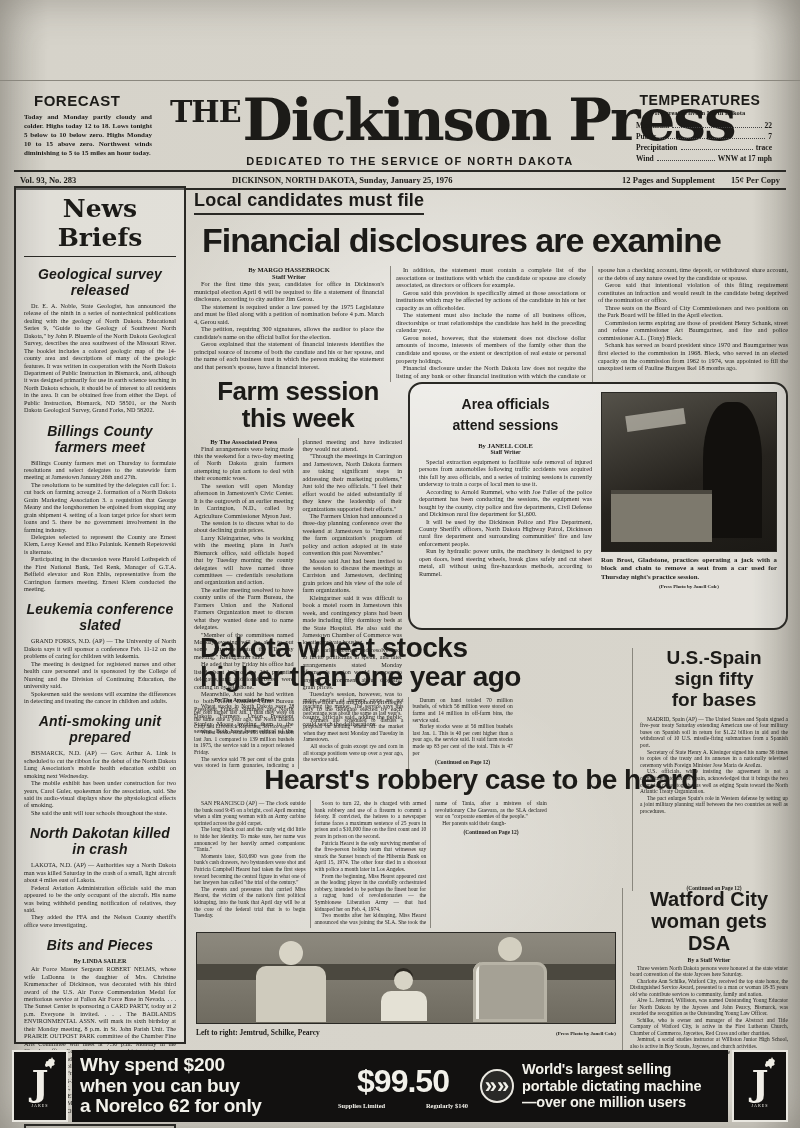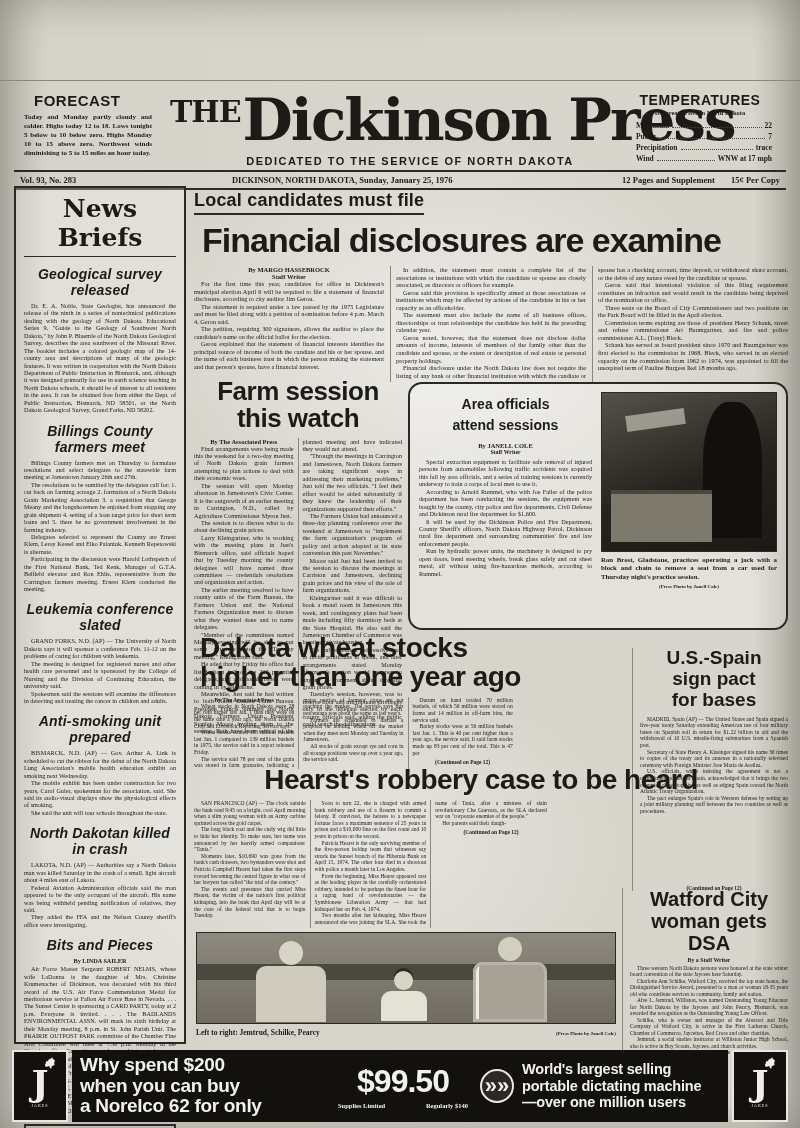--- a/index.html
+++ b/index.html
@@ -292,21 +292,21 @@
           <p>Financial disclosure under the North Dakota law does not require the listing of any bank or other financial institution with which the candiate or spouse has a checking account, time deposit, or withdrawal share account, or the debts of any nature owed by the candidate or spouse.</p>
           <p>Gerou said that intentional violation of this filing requirement constitutes an infraction and would result in the candidate being deprived of the nomination or office.</p>
           <p>Three seats on the Board of City Commissioners and two positions on the Park Board will be filled in the April election.</p>
           <p>Commission terms expiring are those of president Henry Schank, street and refuse commissioner Art Baumgartner, and fire and police commissioner A.L. (Tony) Bleck.</p>
           <p>Schank has served as board president since 1970 and Baumgartner was first elected to the commission in 1968. Bleck, who served in an elected capacity on the commission from 1962 to 1974, was appointed to fill the unexpired term of Pauline Burgess Ikel 18 months ago.</p>
         </div>
     </div>
   </div>
 
   <div class="farm">
-    <h2><span>Farm session</span><br><span>this watch</span></h2>
+    <h2><span>Farm session</span><br><span>this week</span></h2>
     <div class="farm-body cols">
       <span class="bylineC">By The Associated Press</span>
       <div>
           <p>Final arrangements were being made this the weekend for a two-day meeting of North Dakota grain farmers attempting to plan actions to deal with their economic woes.</p>
           <p>The session will open Monday afternoon in Jamestown's Civic Center. It is the outgrowth of an earlier meeting in Carrington, N.D., called by Agriculture Commissioner Myron Just.</p>
           <p>The session is to discuss what to do about declining grain prices.</p>
           <p>Larry Kleingartner, who is working with the meeting plans in Just's Bismarck office, said officials hoped that by Tuesday morning the county delegates will have named three committees — credentials resolutions and organization and action.</p>
           <p>The earlier meeting resolved to have county units of the Farm Bureau, the Farmers Union and the National Farmers Organization meet to discuss what they wanted done and to name delegates.</p>
           <p>"Member of the committees named Monday evening will be able to put some structure into the Tuesday meeting," Kleingartner said.</p>
           <p>He aded that by Friday his office had listed about half of the 212 potential delegates, and additional rosters were coming in by telephone.</p>
@@ -356,21 +356,21 @@
           <p>Farmers are scheduled to discuss a proposal on holding wheat off the market when they meet next Monday and Tuesday in Jamestown.</p>
           <p>All stocks of grain except rye and corn in all storage positions were up over a year ago, the service said.</p>
           <p>Durum on hand totaled 70 million bushels, of which 56 million were stored on farms and 14 million in off-farm bins, the service said.</p>
           <p>Barley stocks were at 56 million bushels last Jan. 1. This is 40 per cent higher than a year ago, the service said. It said farm stocks made up 83 per cent of the total. This is 47 per</p>
         </div>
       <span class="continued" style="font-size:5.5px;">(Continued on Page 12)</span>
     </div>
   </div>
 
   <div class="spain">
-    <h2><span>U.S.-Spain</span><br><span>sign pact</span><br><span>for bases</span></h2>
+    <h2><span>U.S.-Spain</span><br><span>sign fifty</span><br><span>for bases</span></h2>
     <div class="spain-body cols">
         <p>MADRID, Spain (AP) — The United States and Spain signed a five-year treaty Saturday extending American use of four military bases on Spanish soil in return for $1.22 billion in aid and the withdrawal of 10 U.S. missile-firing submarines from a Spanish port.</p>
         <p>Secretary of State Henry A. Kissinger signed his name 36 times to copies of the treaty and its annexes in a nationally televised ceremony with Foreign Minister Jose Maria de Areilza.</p>
         <p>U.S. officials, while insisting the agreement is not a commitment to defend Spain, acknowledged that it brings the two countries closer together as well as edging Spain toward the North Atlantic Treaty Organization.</p>
         <p>The pact enlarges Spain's role in Western defense by setting up a joint military planning staff between the two countries as well as procedures.</p>
       </div>
     <span class="continued" style="font-size:5.5px;">(Continued on Page 12)</span>
   </div>
 
   <div class="hearst">

